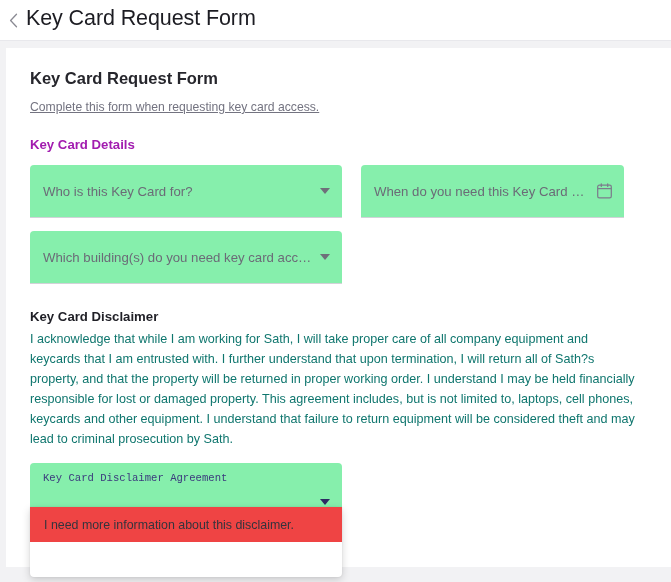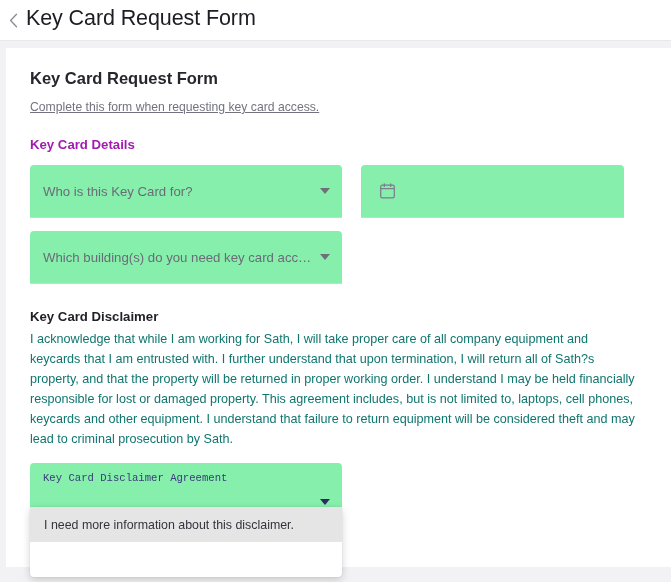--- a/index.html
+++ b/index.html
@@ -185,21 +185,21 @@
     height: 35px;
     display: flex;
     align-items: center;
     padding: 0 14px;
     font-size: 12.4px;
     color: #34343d;
     box-sizing: border-box;
     cursor: pointer;
     white-space: nowrap;
   }
-  .option.highlighted { background: #e5e5e5; }
+  .option.highlighted { background: #ef4444; }
 </style>
 </head>
 <body>
 
 <div class="app">
 
   <div class="topbar">
     <div class="back-btn">
       <span>
         <svg width="9" height="15" viewBox="0 0 9 15" fill="none" xmlns="http://www.w3.org/2000/svg">
@@ -220,20 +220,21 @@
       <div class="section-title">Key Card Details</div>
 
       <div class="field-row">
 
         <div class="field w-left">
           <span class="field-text">Who is this Key Card for?</span>
           <span class="caret"></span>
         </div>
 
         <div class="field w-right">
+          <span class="field-text">When do you need this Key Card by?</span>
           <span class="cal-icon">
             <svg width="15" height="16" viewBox="0 0 15 16" fill="none" xmlns="http://www.w3.org/2000/svg">
               <rect x="0.7" y="2.2" width="13.6" height="12.6" rx="1.6" stroke="currentColor" stroke-width="1.25"></rect>
               <path d="M0.7 5.6 H14.3" stroke="currentColor" stroke-width="1.25"></path>
               <path d="M4.3 0.8 V3.4 M10.7 0.8 V3.4" stroke="currentColor" stroke-width="1.25" stroke-linecap="round"></path>
             </svg>
           </span>
         </div>
 
       </div>

